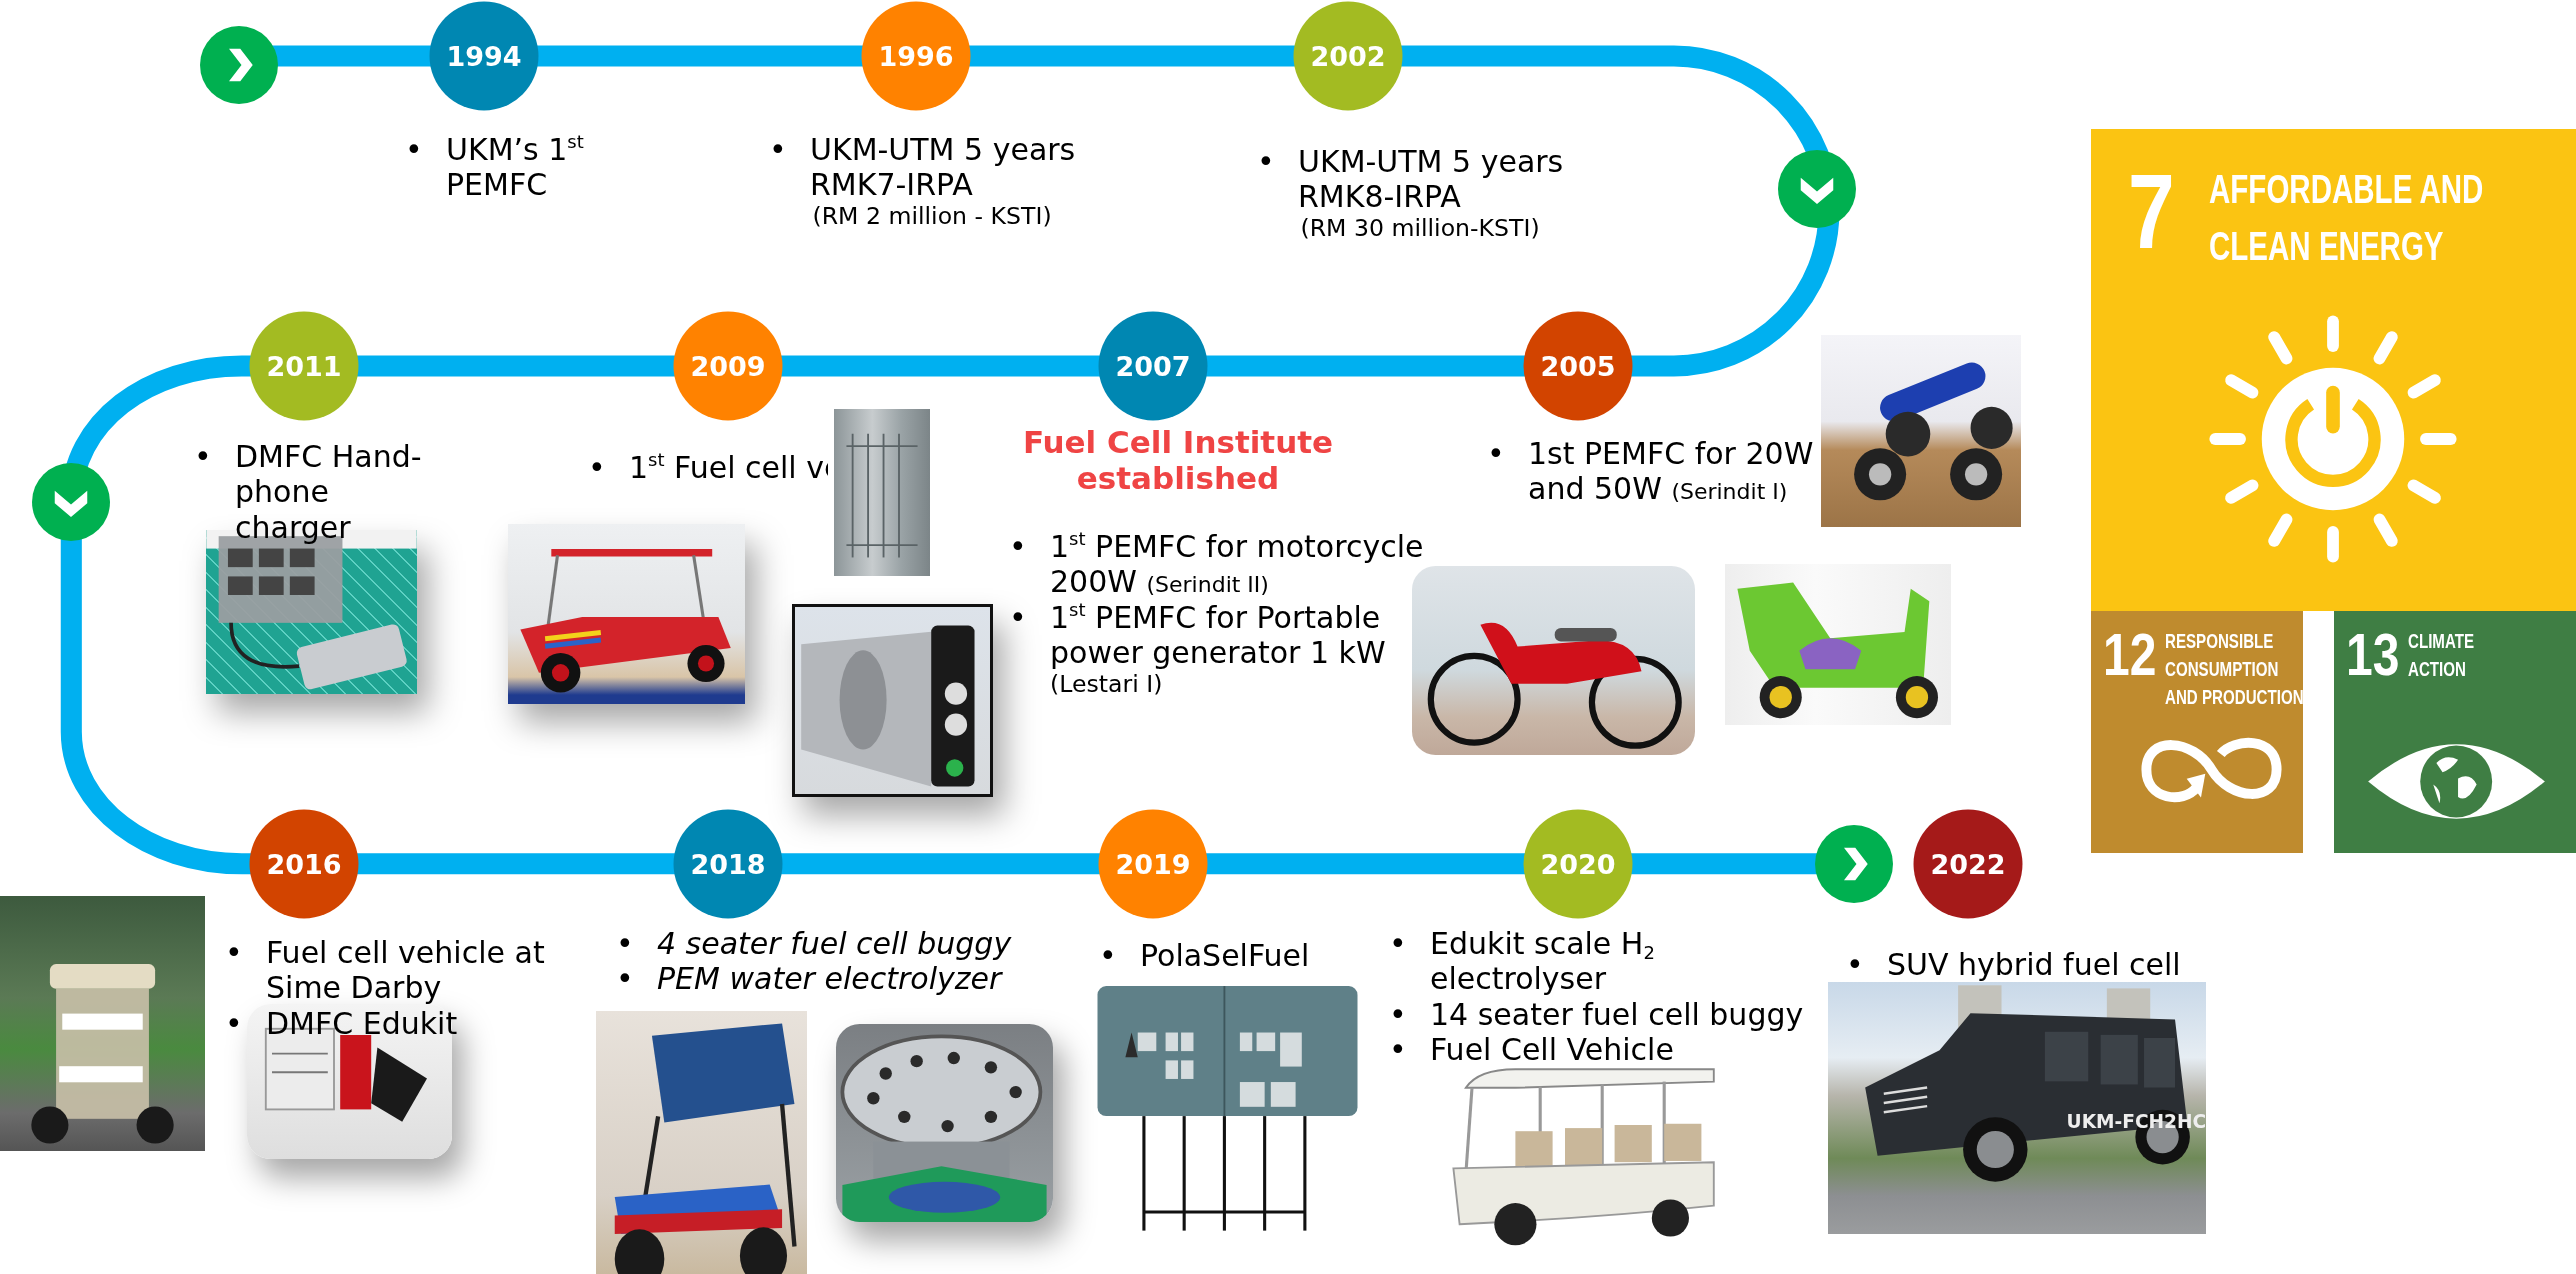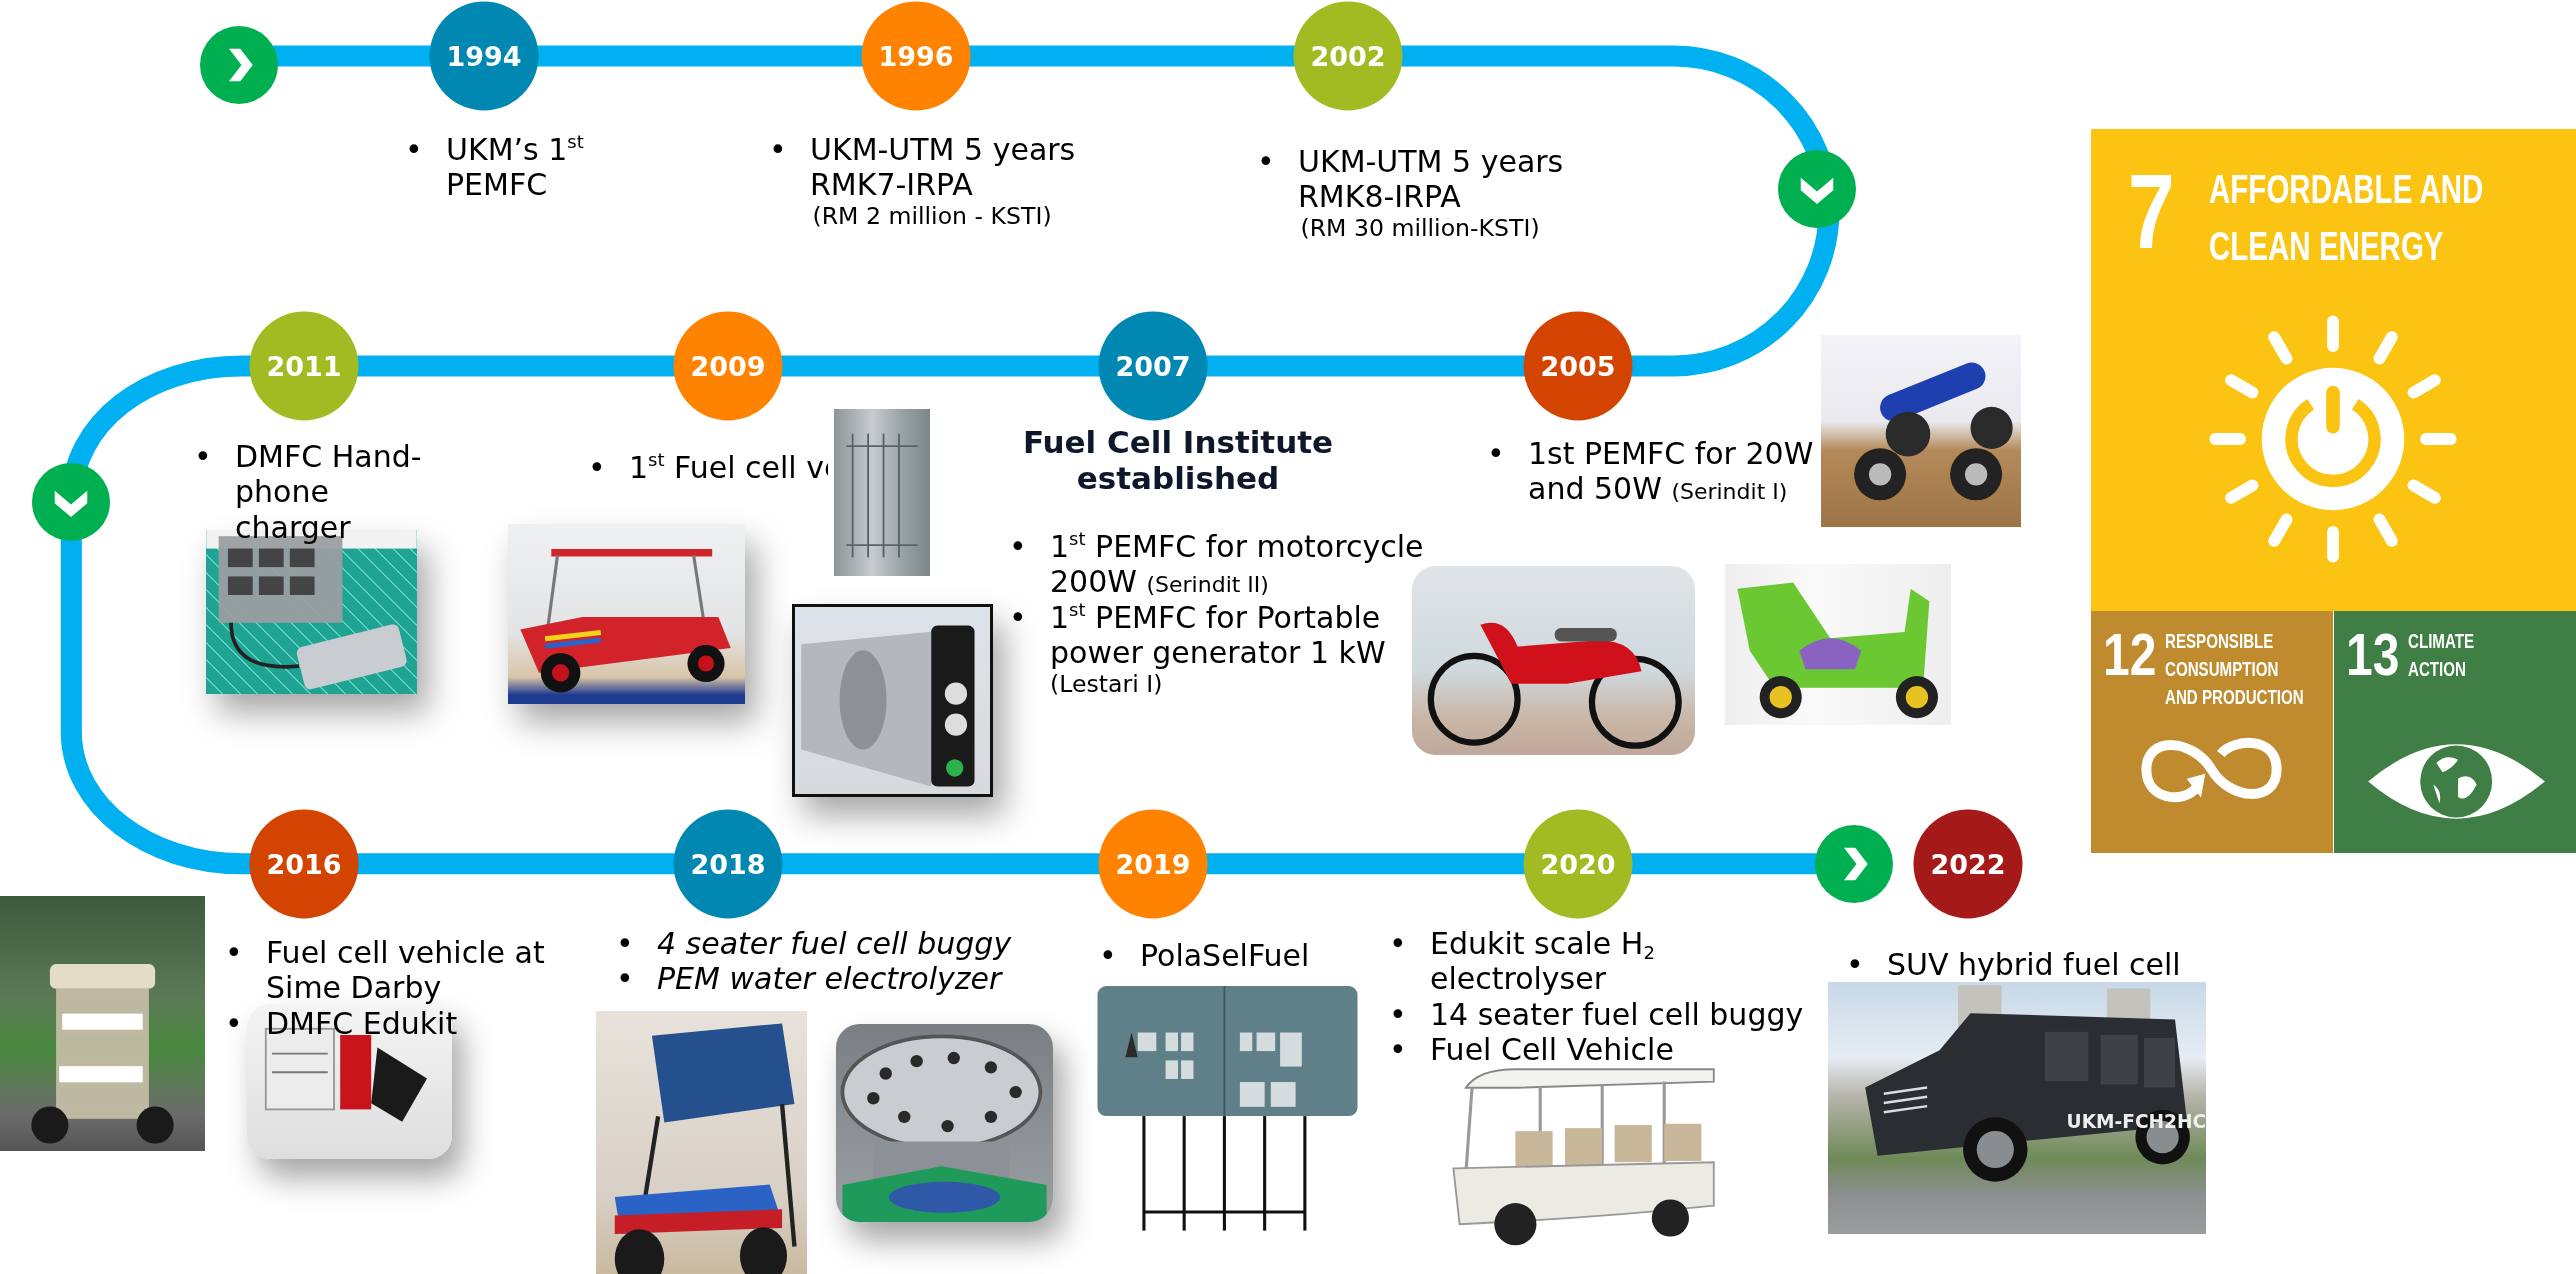--- a/index.html
+++ b/index.html
@@ -15,28 +15,28 @@
           display:flex; align-items:center; justify-content:center; }
   .arrow-node svg { width:40px; height:40px; }
   .block { position:absolute; font-size:30px; line-height:1.18; }
   .block ul { margin:8px; padding:0; list-style:none; }
   .block li { position:relative; padding-left:41px; }
   .block li::before { content:"•"; position:absolute; left:0; top:0; }
   .sub { font-size:23.6px; display:block; }
   .inline-sub { font-size:22px; }
   sup { font-size:0.6em; vertical-align:0.65em; line-height:0; }
   sub { font-size:0.6em; vertical-align:-0.3em; line-height:0; }
-  .institute { position:absolute; color:#0f172a; font-weight:bold; font-size:31px;
+  .institute { position:absolute; color:#ef4444; font-weight:bold; font-size:31px;
                text-align:center; line-height:1.15; }
   .photo { position:absolute; box-shadow: 11px 18.6px 31px rgba(0,0,0,0.35); overflow:hidden; }
   .photo.rounded { border-radius:23.6px; }
   .photo.framed { border:3.7px solid #111; }
   
   .sdg7 { position:absolute; left:2091px; top:129px; width:485px; height:482px; background:#FBC412; }
-  .sdg12 { position:absolute; left:2091px; top:611px; width:242px; height:242px; background:#BF8B2E; }
+  .sdg12 { position:absolute; left:2091px; top:611px; width:212px; height:242px; background:#BF8B2E; }
   .sdg13 { position:absolute; left:2334px; top:611px; width:242px; height:242px; background:#3F7E44; }
   .sdg-num { position:absolute; color:#fff; font-family:"Liberation Sans", sans-serif; font-weight:bold; }
   .sdg-title { position:absolute; color:#fff; font-family:"Liberation Sans", sans-serif; font-weight:bold;
                text-transform:uppercase; transform-origin:left top; }
   .sdg7 .sdg-num { left:37px; top:30px; font-size:105px; line-height:1; transform:scaleX(0.8); transform-origin:left top; }
   .sdg7 .sdg-title { left:118px; top:32px; font-size:41px; line-height:57px; transform:scaleX(0.72); width:558px; }
   .sdg12 .sdg-num, .sdg13 .sdg-num { left:12.4px; top:13.6px; font-size:60px; line-height:1; transform:scaleX(0.8); transform-origin:left top; }
   .sdg12 .sdg-title, .sdg13 .sdg-title { left:74px; top:16px; font-size:21px; line-height:28px; transform:scaleX(0.72); width:310px; }
 </style>
 </head>

